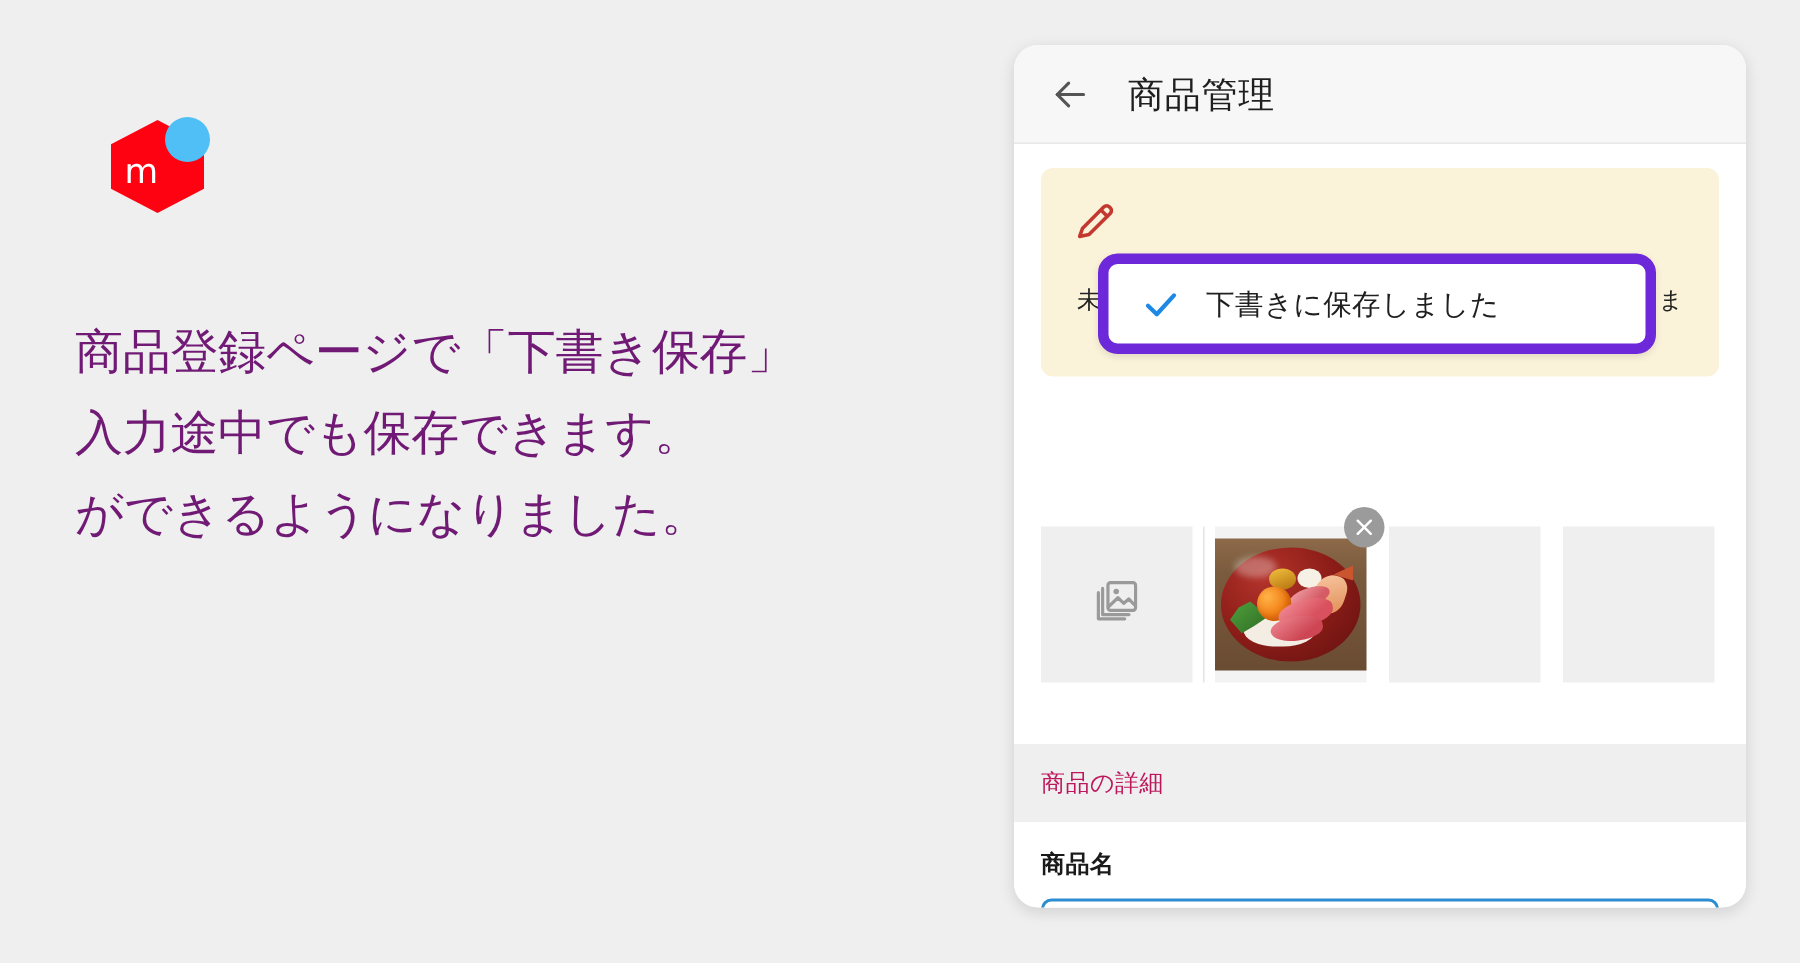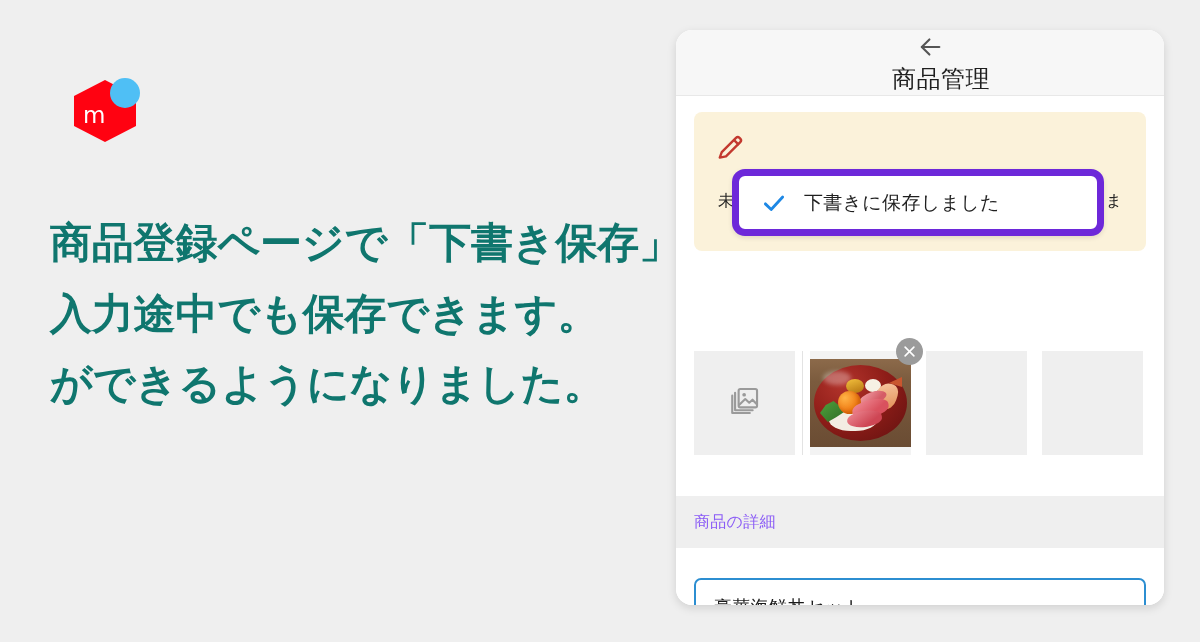--- a/index.html
+++ b/index.html
@@ -72,25 +72,25 @@
     color: #2B2B2B;
     line-height: 1;
     padding-bottom: 3px;
   }
 
   #headline {
     position: absolute;
     left: 50px;
     top: 208px;
     width: 610px;
-    font-size: 42px;
-    font-weight: 700;
+    font-size: 32px;
+    font-weight: 400;
     line-height: 1.68;
     letter-spacing: -0.2px;
-    color: #0f766e;
+    color: #701a75;
   }
   #headline .line { display: block; white-space: nowrap; }
 
   
   #phone-card {
     position: absolute;
     left: 676px;
     top: 30px;
     width: 488px;
     height: 575px;
@@ -102,21 +102,20 @@
 
   
   #app-bar {
     height: 66px;
     background: #F7F7F7;
     border-bottom: 1px solid #E8E8E8;
     display: flex;
     align-items: center;
     padding-left: 20px;
     box-sizing: border-box;
-    flex-direction: column;
   }
   #back-arrow {
     width: 34px;
     height: 34px;
     display: flex;
     align-items: center;
     justify-content: center;
     color: #555;
     cursor: pointer;
   }
@@ -354,21 +353,21 @@
     width: 100%;
     height: 52px;
     background: #EFEFEF;
     display: flex;
     align-items: center;
     padding-left: 18px;
     box-sizing: border-box;
   }
   #section-band-label {
     font-size: 16px;
-    color: #8b5cf6;
+    color: #be185d;
     letter-spacing: .3px;
   }
 
   
   #field-block {
     position: absolute;
     left: 18px;
     top: 470px;
     width: 452px;
   }
@@ -498,20 +497,21 @@
       <div class="thumb-gap"></div>
 
       <div class="thumb-slot"></div>
     </div>
 
     <div id="section-band">
       <span id="section-band-label">商品の詳細</span>
     </div>
 
     <div id="field-block">
+      <div id="field-label">商品名</div>
       <div id="product-name-input-wrap">
         <input id="product-name-input" type="text" value="豪華海鮮丼セット" style="">
         
         
       </div>
     </div>
 
   </div>
 </div>
 

